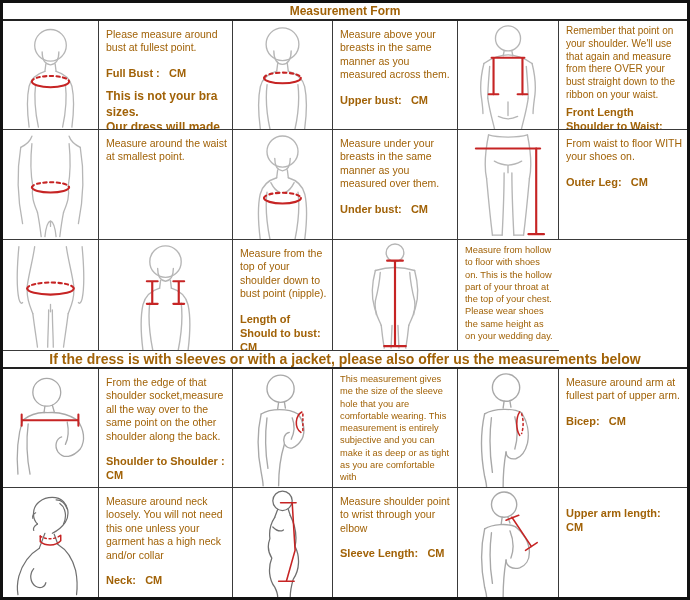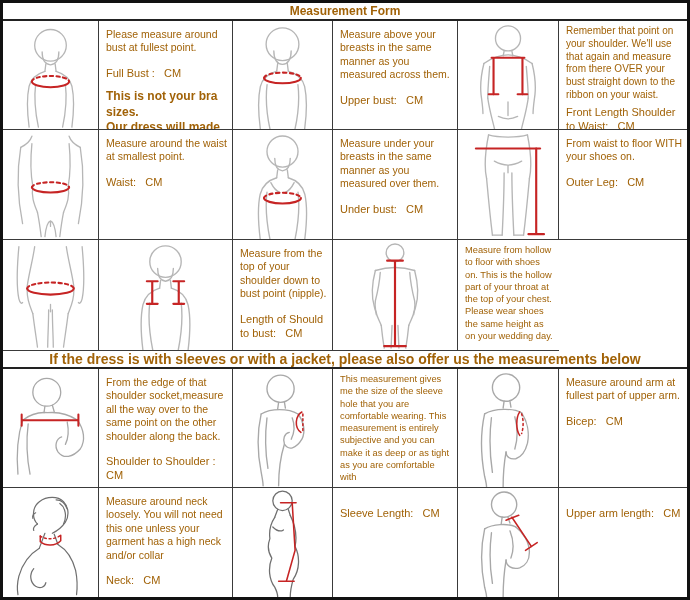--- a/index.html
+++ b/index.html
@@ -10,21 +10,21 @@
   .grid{display:grid;grid-template-columns:96px 134px 100px 125px 101px 128px;
         grid-template-rows:109px 110px 111px 18px 119px 109px;flex:1 1 auto;}
   .cell{border-right:1px solid #3a3a3a;border-bottom:1px solid #3a3a3a;box-sizing:border-box;
         overflow:hidden;background:#fff;}
   .cell.noR{border-right:none;}
   .cell.noB{border-bottom:none;}
   .figcell{display:flex;align-items:flex-end;justify-content:center;padding:2px 1px 0 1px;}
   .figcell svg{width:100%;height:100%;display:block;}
   .txt{padding:7px 4px 2px 7px;font-size:10.5px;line-height:1.28;}
   .txt .desc{margin:0;white-space:pre-wrap;}
-  .txt .label{margin:11px 0 0 0;font-weight:normal;font-size:11px;white-space:pre-wrap;}
+  .txt .label{margin:11px 0 0 0;font-weight:bold;font-size:11px;white-space:pre-wrap;}
   .txt .label.tight{margin-top:2px;}
   .txt .note{margin:9px 0 0 0;font-weight:bold;font-size:12px;line-height:1.3;white-space:pre-line;}
   .txt.small{font-size:9.3px;line-height:1.32;padding-top:4px;}
   .txt.small .label{margin-top:8px;}
   .txt.mid{font-size:10px;padding-top:4px;}
   .txt.mid .label{margin-top:3px;}
   .divider{grid-column:1 / -1;border-bottom:2px solid #222;box-sizing:border-box;display:flex;
            align-items:center;justify-content:center;font-weight:bold;font-size:14px;background:#fff;}
   
   .g{fill:none;stroke:#b6b6b6;stroke-width:1.4;stroke-linecap:round;stroke-linejoin:round;}
@@ -99,21 +99,20 @@
         <path class="g" d="M30,10 C28,30 29,45 31,56 M70,10 C72,30 71,45 69,56"></path>
         <path class="g" d="M31,56 C29,68 33,76 36,84 M69,56 C71,68 67,76 64,84"></path>
         <path class="g" d="M36,84 C38,94 39,102 40,110 M64,84 C62,94 61,102 60,110"></path>
         <path class="g" d="M44,110 C45,100 47,94 50,93 C53,94 55,100 56,110 M50,93 L50,99"></path>
         <path class="r" d="M30,57 A20,5.5 0 0 0 70,57"></path>
         <path class="rd" d="M30,57 A20,5.5 0 0 1 70,57"></path>
       </svg>
     </div>
     <div class="cell txt">
       <p class="desc">Measure around the waist at smallest point.</p>
-      <p class="label">Waist:   CM</p>
     </div>
     <div class="cell figcell">
       <svg viewBox="0 0 100 110">
         <circle class="g" cx="50" cy="20" r="16"></circle>
         <path class="g" d="M42,27 Q42,39 50,40 Q58,39 58,27"></path>
         <path class="g" d="M45,39 L44,47 M55,39 L56,47"></path>
         <path class="g" d="M44,47 C34,50 29,56 27,64 C24,78 25,94 27,110 M56,47 C66,50 71,56 73,64 C76,78 75,94 73,110"></path>
         <path class="g" d="M34,62 C32,78 34,95 37,110 M66,62 C68,78 66,95 63,110"></path>
         <path class="g" d="M38,52 Q42,60 47,62 M62,52 Q58,60 53,62"></path>
         <path class="r" d="M31,68 A19,5.5 0 0 0 69,68"></path>
@@ -254,20 +253,21 @@
         <path class="gd" d="M45,20 L42,28 M56,20 L58,26"></path>
         <path class="gd" d="M42,28 C38,34 36,42 37,50 C34,58 35,64 39,70 C35,80 36,92 42,100 C44,104 45,107 45,110"></path>
         <path class="gd" d="M40,38 C44,42 48,43 51,41"></path>
         <path class="gd" d="M58,26 C63,36 65,48 63,58 C68,68 68,82 61,92 C59,99 58,105 58,110"></path>
         <path class="rt" d="M48,13 L64,13"></path>
         <path class="rt" d="M60,13 L63,62 L54,94"></path>
         <path class="rt" d="M46,94 L62,94"></path>
       </svg>
     </div>
     <div class="cell txt noB">
+      <p class="desc">Measure shoulder point to wrist through your elbow</p>
       <p class="label">Sleeve Length:   CM</p>
     </div>
     <div class="cell figcell noB">
       <svg viewBox="0 0 100 110">
         <circle class="gm" cx="46" cy="15" r="13"></circle>
         <path class="gm" d="M44,28 L43,35 M50,28 L52,34"></path>
         <path class="gm" d="M26,40 C34,35 50,34 58,38"></path>
         <path class="gm" d="M26,40 C22,58 22,80 26,100 C27,104 28,107 28,110 M33,44 C31,60 31,78 34,96"></path>
         <path class="gm" d="M58,38 C66,44 72,54 72,64 C72,72 68,78 62,80 C54,82 48,78 48,72"></path>
         <path class="gm" d="M52,42 C56,52 56,62 53,70 M48,72 C46,84 45,98 45,110"></path>

